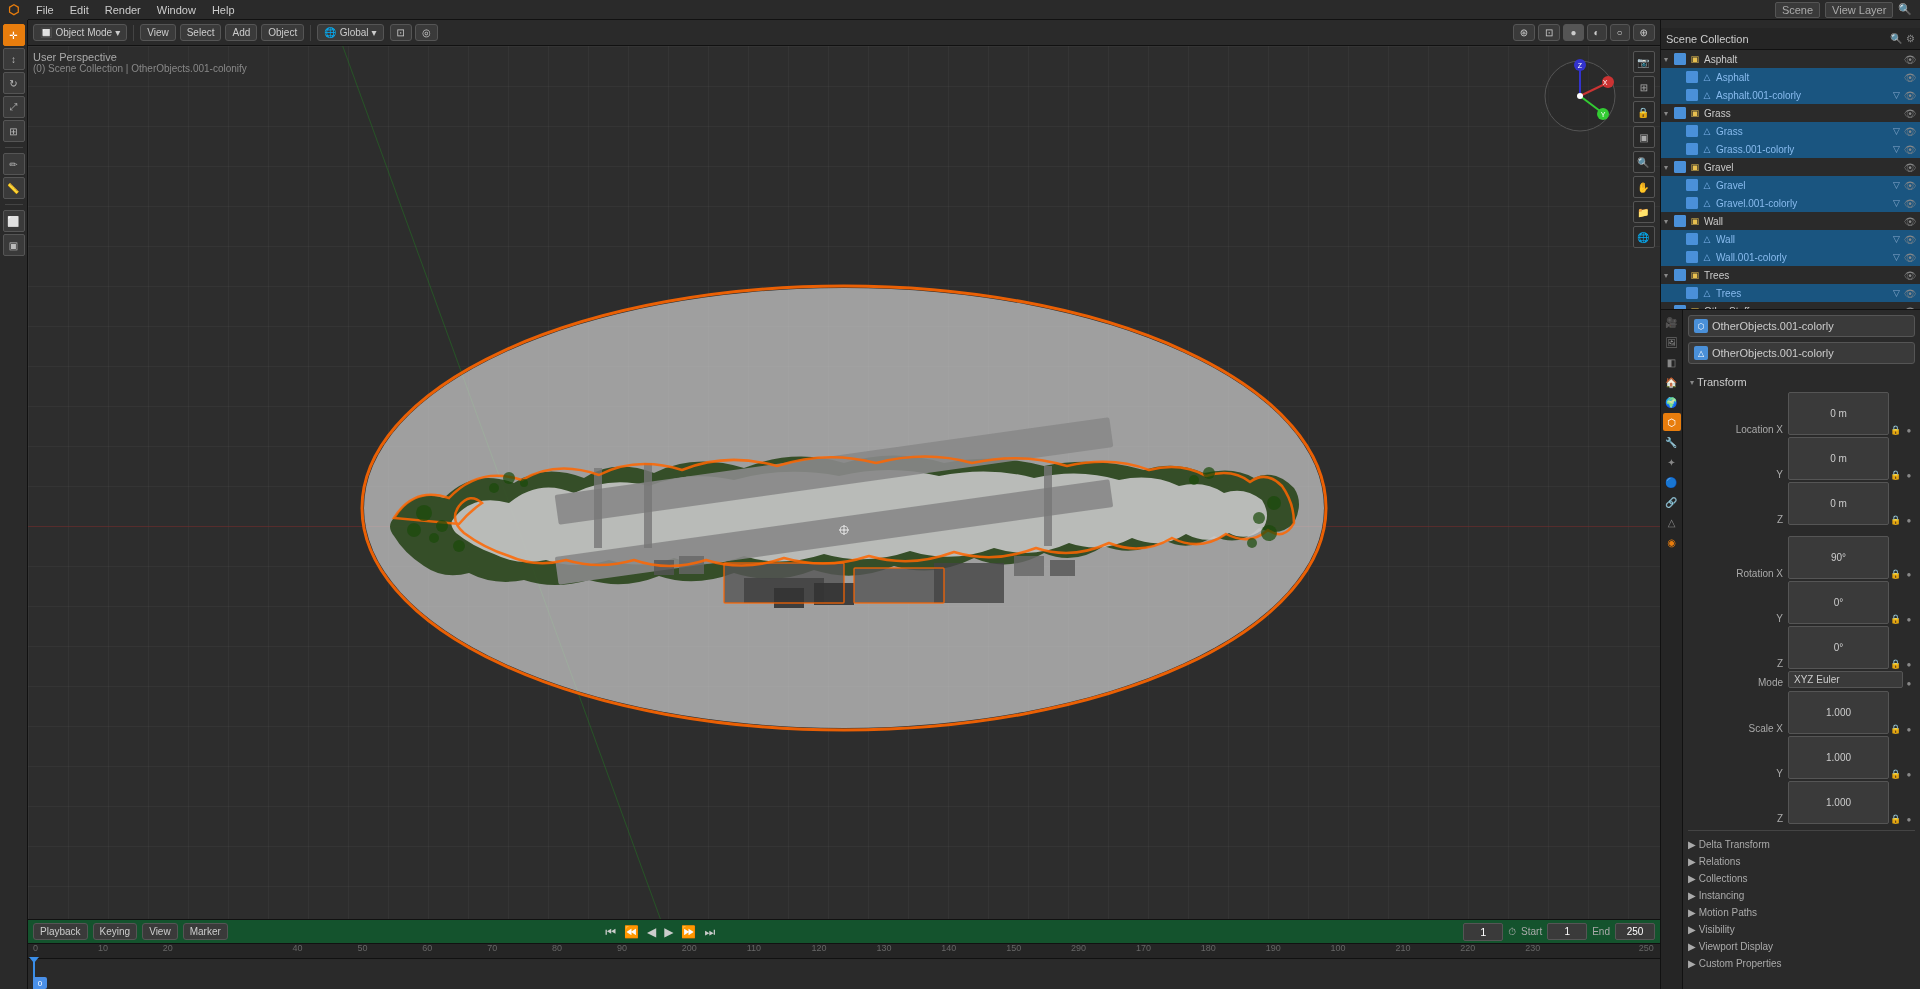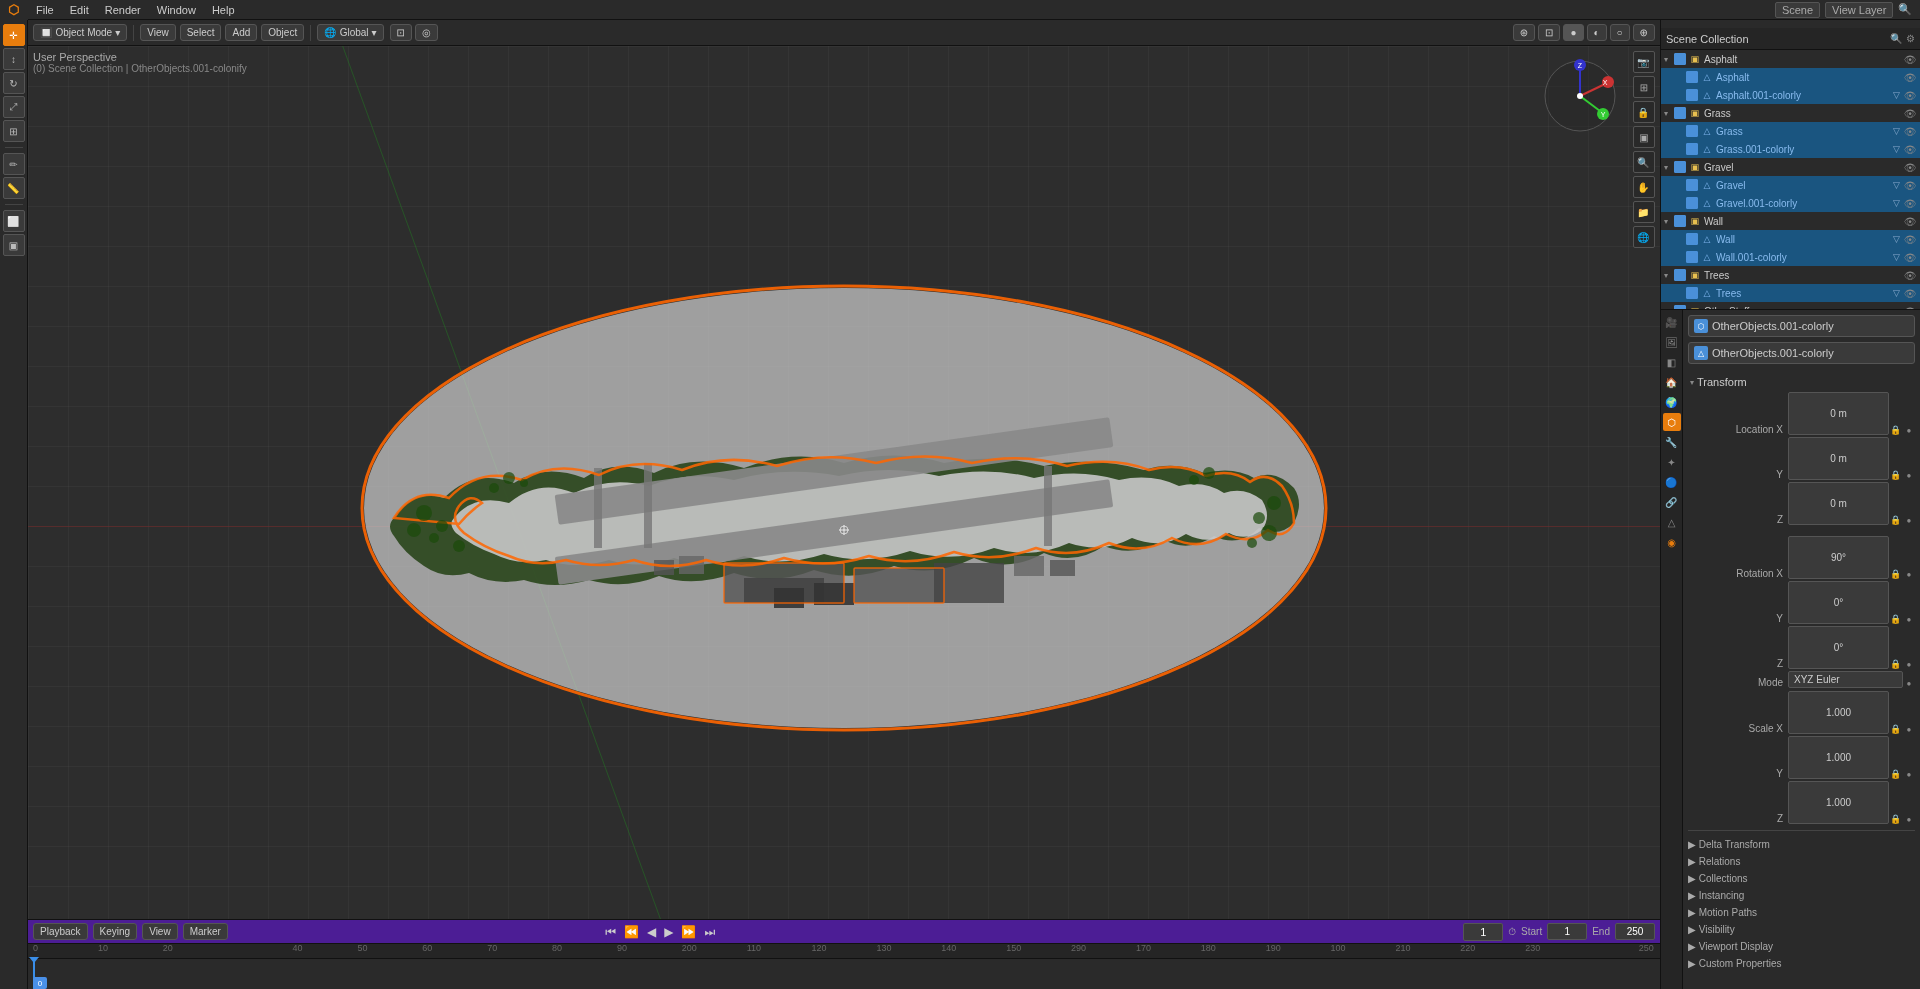--- a/index.html
+++ b/index.html
@@ -219,21 +219,21 @@
     .timeline-area {
       height: 70px;
       background: #2a2a2a;
       border-top: 1px solid #111;
       display: flex;
       flex-direction: column;
       flex-shrink: 0;
     }
     .timeline-header {
       height: 24px;
-      background: #4c1d95;
+      background: #14532d;
       display: flex;
       align-items: center;
       padding: 0 5px;
       gap: 5px;
       border-bottom: 1px solid #111;
     }
     .timeline-header .tl-btn {
       background: #3a3a3a;
       border: 1px solid #555;
       border-radius: 3px;

